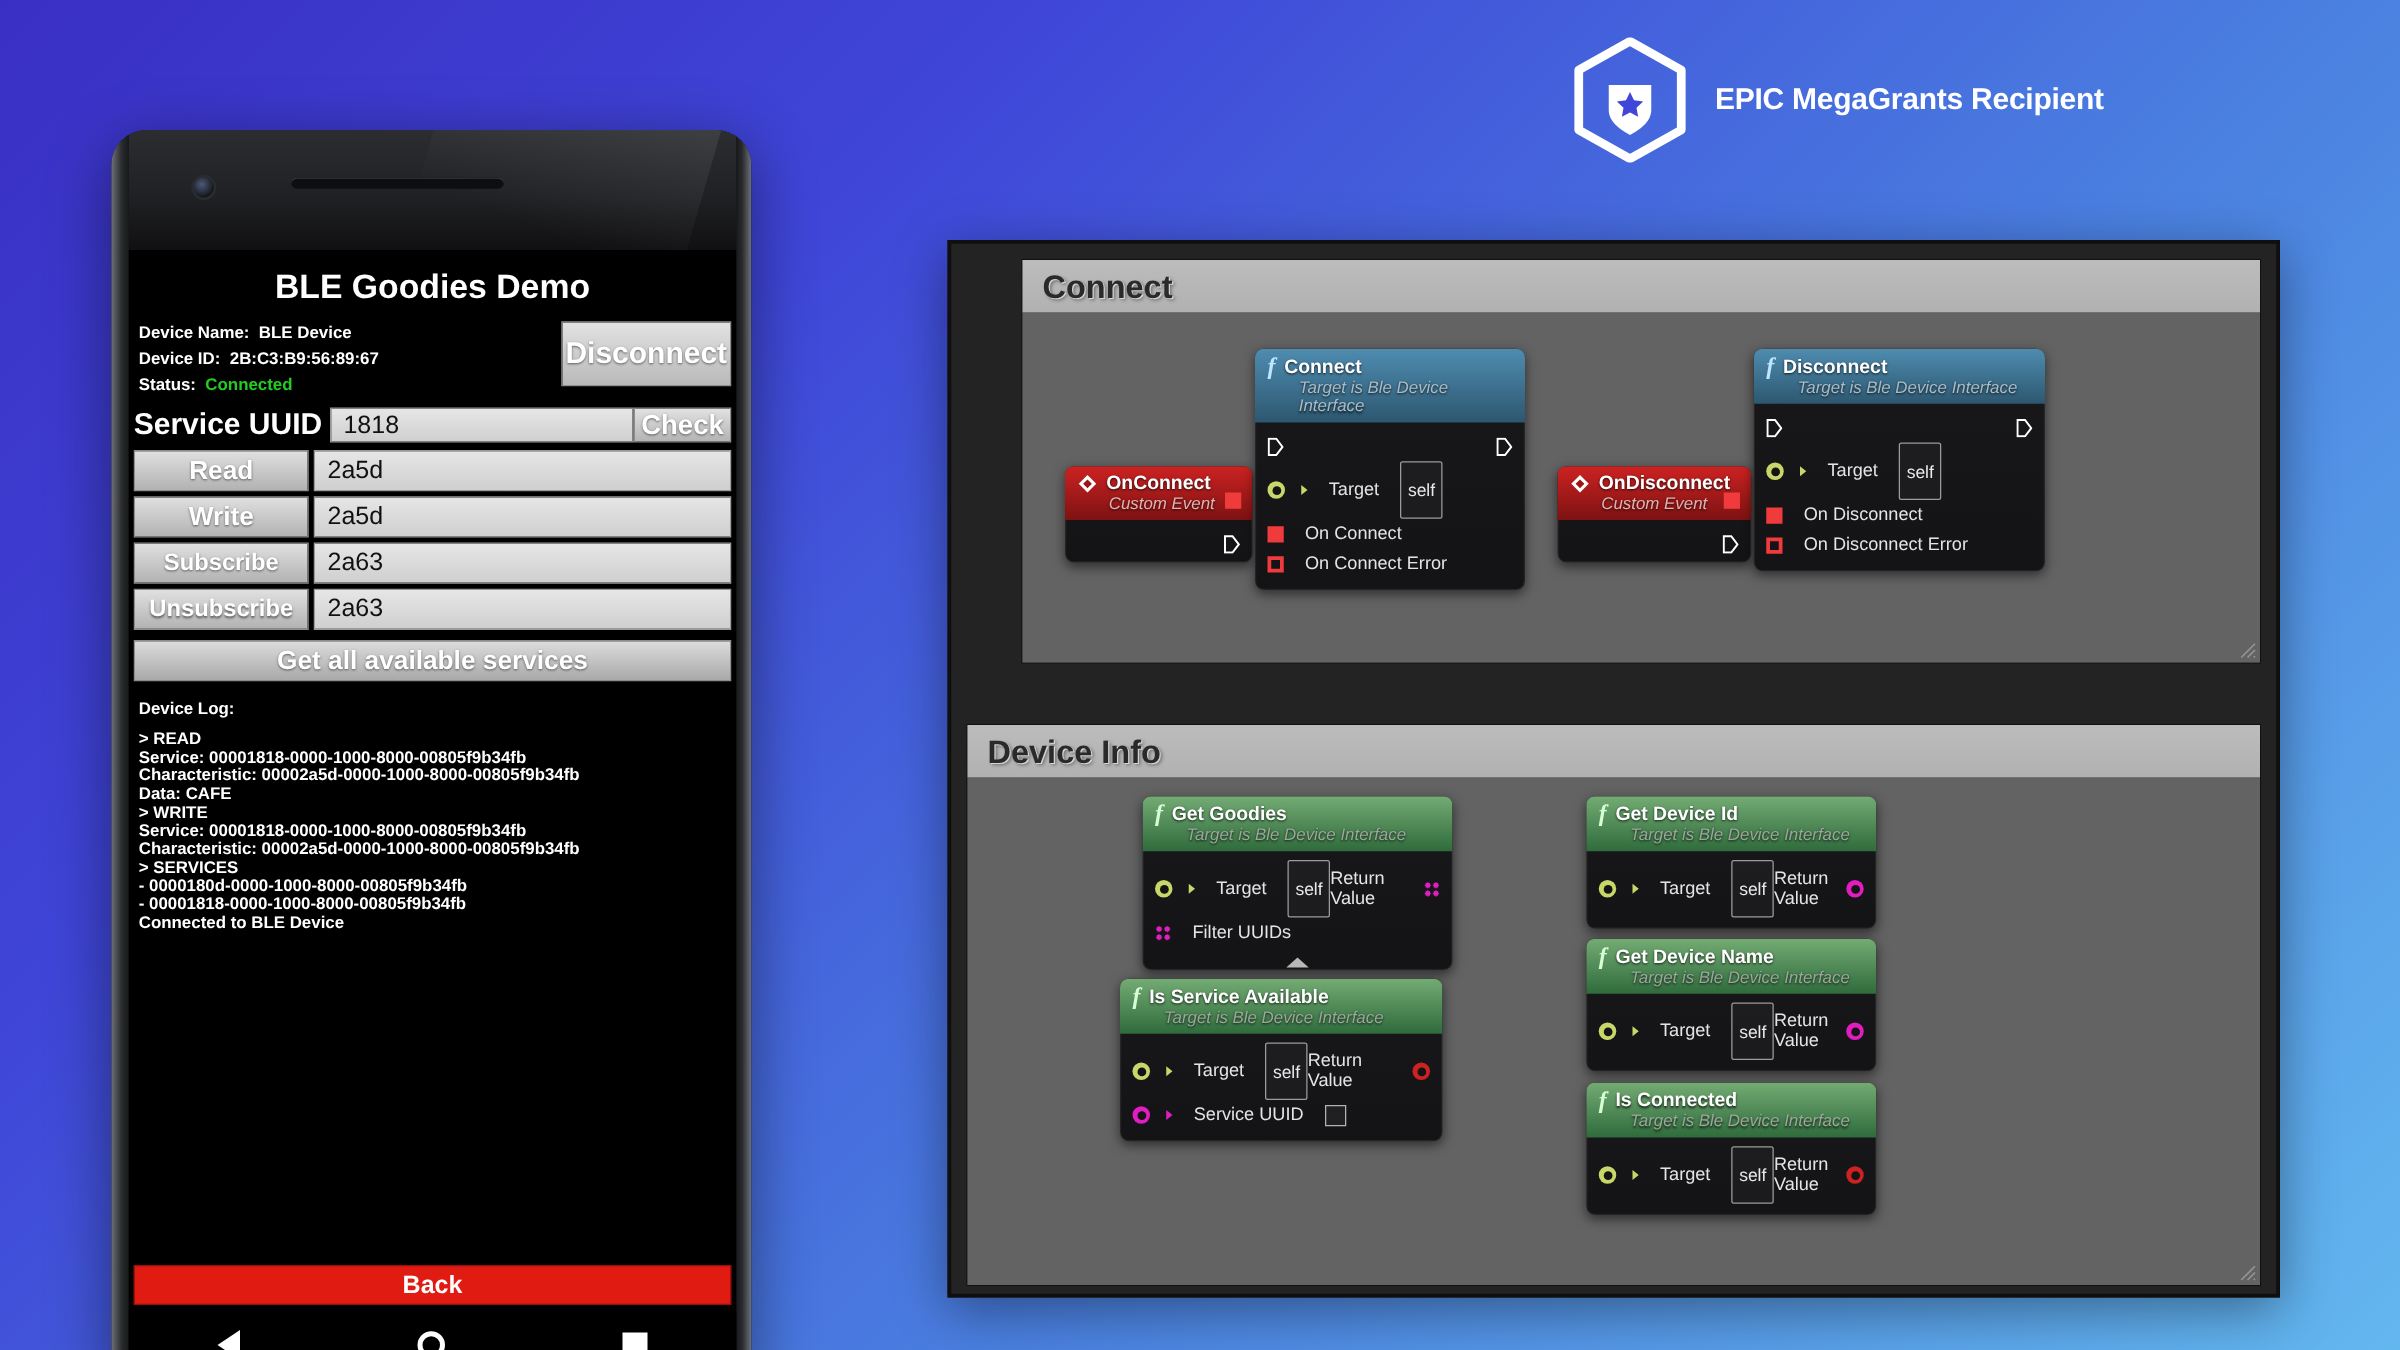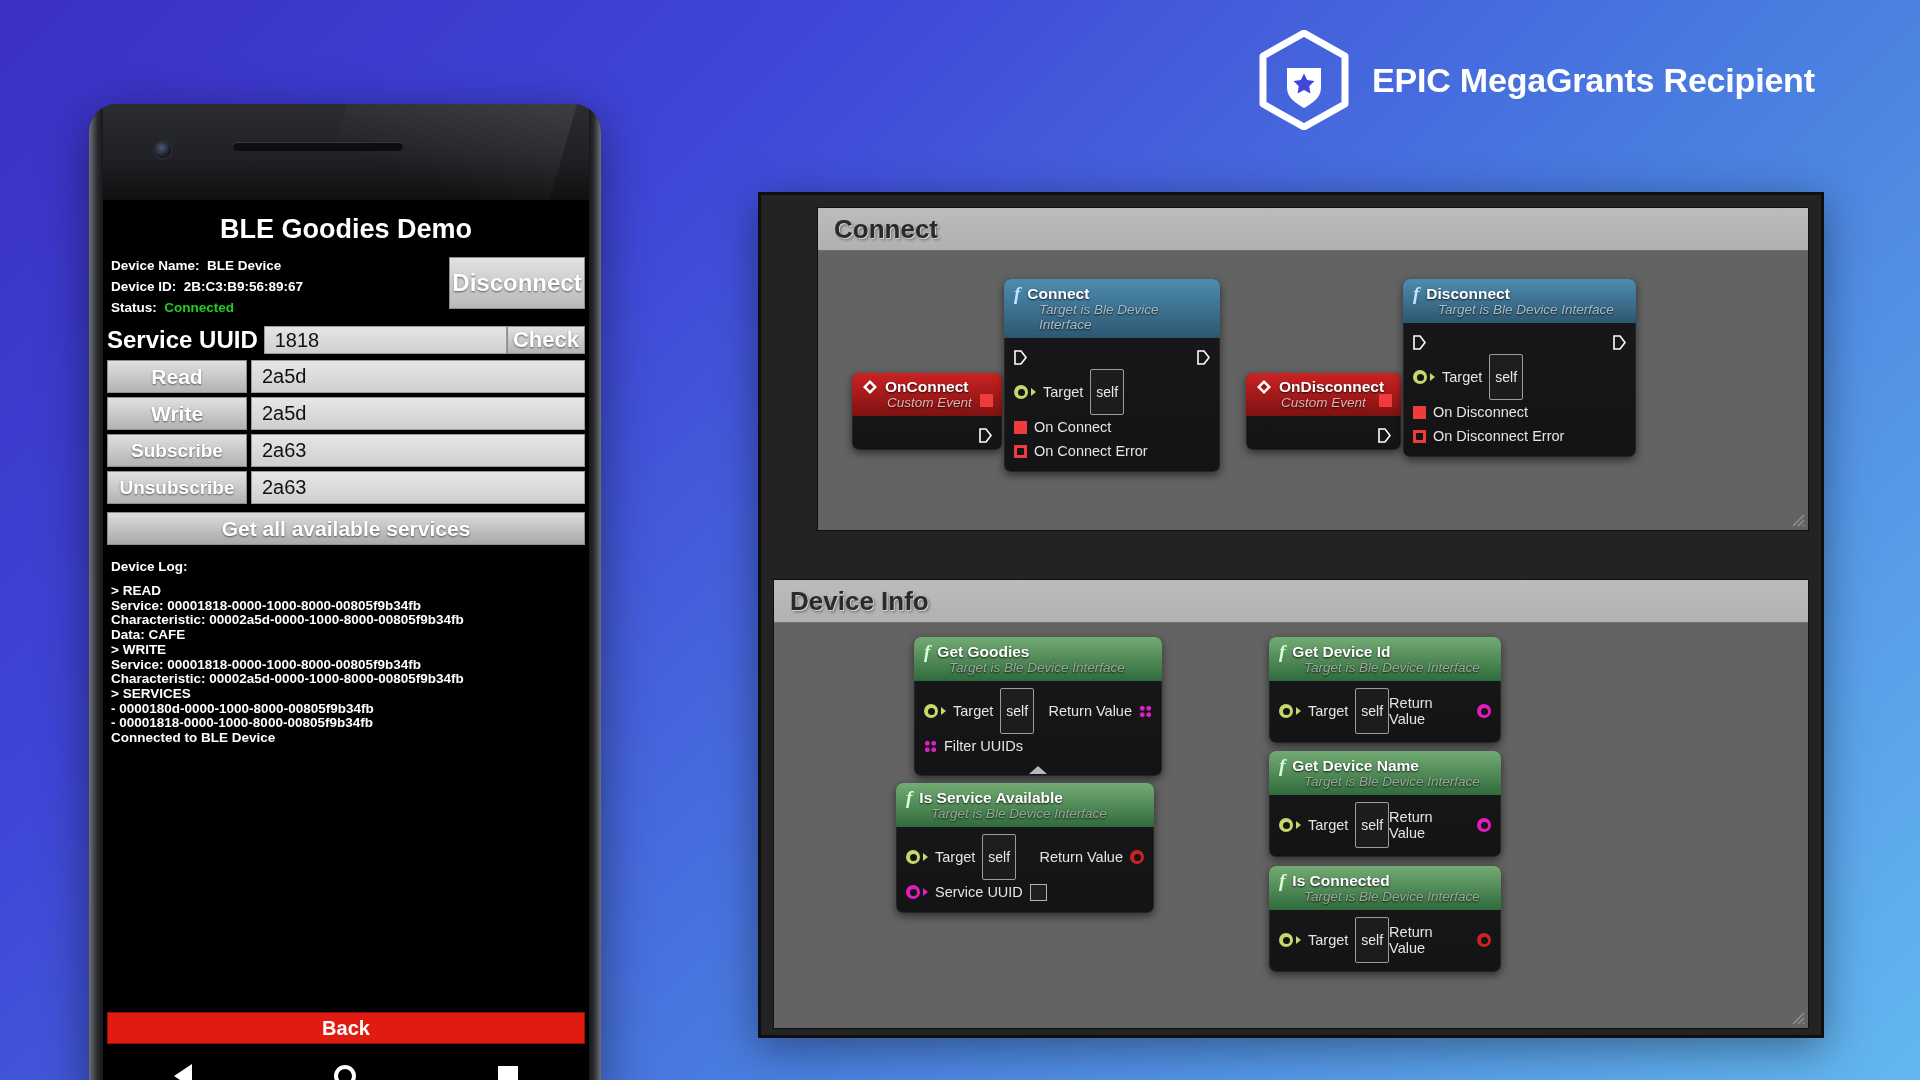--- a/index.html
+++ b/index.html
@@ -10,21 +10,21 @@
     position: relative;
   }
 
   
   #epic-badge {
     position: absolute; left: 1258px; top: 30px;
     display: flex; align-items: center; gap: 22px;
   }
   #epic-hex { width: 92px; height: 100px; flex: none; }
   #epic-text {
-    color: #ffffff; font-size: 34px; font-weight: bold;
+    color: #ffffff; font-size: 24px; font-weight: bold;
     letter-spacing: -0.2px; white-space: nowrap;
   }
 
   
   #phone {
     position: absolute; left: 89px; top: 104px;
     width: 512px; height: 1000px;
     background: #1a1a1c;
     border-radius: 28px 28px 0 0;
     box-shadow: 0 12px 50px rgba(0,0,0,.45);
@@ -163,21 +163,21 @@
   .head-fn .fi { color:#bfe6ff; }
   .head-fn .node-sub { color:#a8bcc7; }
   .head-green{ background: linear-gradient(180deg,#74ab74,#2f6b3c); }
   .head-green .fi { color:#d7ffd7; }
   .head-event{ background: linear-gradient(180deg,#cc2222,#7e1212); }
   .head-event .node-sub { color:#e0b2b2; }
   .node-body { padding: 7px 10px 9px; position: relative; }
 
   .pinrow { display:flex; align-items:center; min-height: 24px; position: relative; }
   .pinrow.spread { justify-content: space-between; }
-  .pin-left { display:flex; align-items:center; gap: 7px; text-align: center; }
+  .pin-left { display:flex; align-items:center; gap: 17px; text-align: center; }
   .pin-right { display:flex; align-items:center; gap: 7px; }
   .plabel { font-size: 14.5px; color:#e4e4e4; }
 
   .exec-pin { width:13px; height:15px; flex:none; }
   .circ-pin { width:14px; height:14px; border-radius:50%; flex:none; position: relative; }
   .circ-pin::after { content:''; position:absolute; left:3.5px; top:3.5px; width:7px; height:7px;
                      border-radius:50%; background:#141414; }
   .arrow-tip { width:0;height:0;border-top:4px solid transparent;border-bottom:4px solid transparent;
                border-left:5px solid currentColor; margin-left:-4px; flex:none; }
   .sq-pin { width:13px; height:13px; flex:none; }

